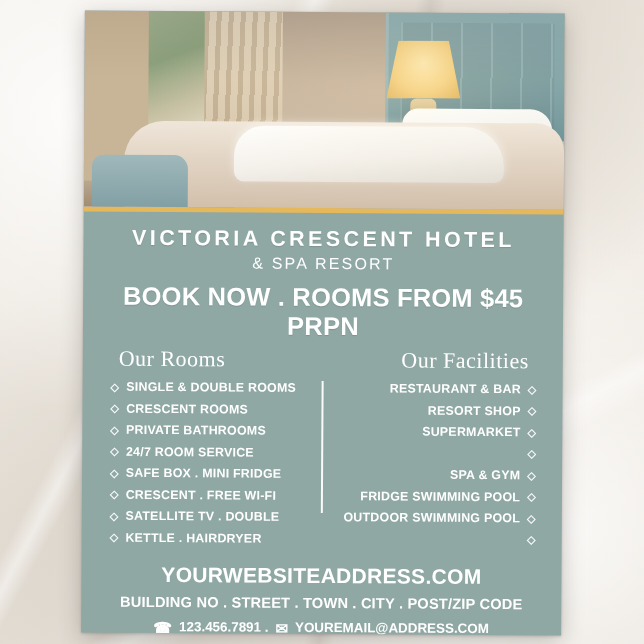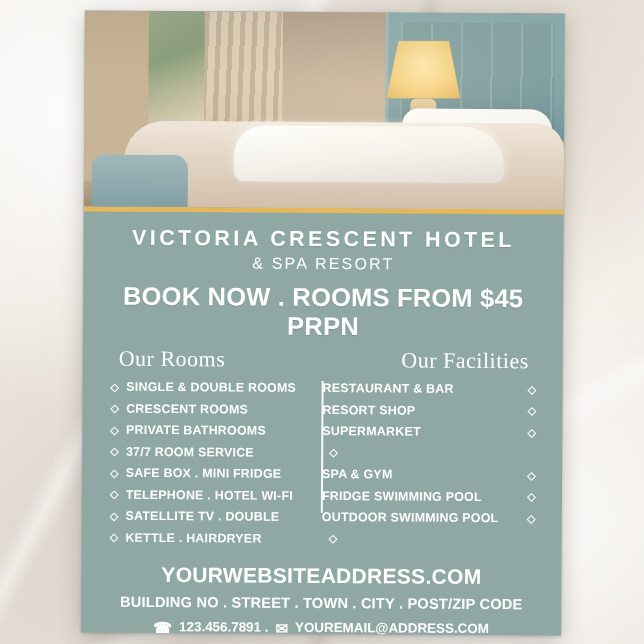--- a/index.html
+++ b/index.html
@@ -223,21 +223,21 @@
     font-weight: bold;
     letter-spacing: 0.25px;
   }
   ul.list li {
     display: flex;
     align-items: center;
     height: 21.5px;
     white-space: nowrap;
   }
   .col-left ul.list li { justify-content: flex-start; padding-left: 6px; }
-  .col-right ul.list li { justify-content: space-between; padding-right: 4px; }
+  .col-right ul.list li { justify-content: flex-end; padding-right: 4px; }
   .dia {
     font-size: 11px;
     line-height: 1;
     opacity: 0.95;
   }
   .col-left .dia { margin-right: 7px; }
   .col-right .dia { margin-left: 7px; }
 
   .divider {
     position: absolute;
@@ -325,29 +325,29 @@
           <li>
               <span class="dia">◇</span>
               <span>CRESCENT ROOMS</span>
             </li>
           <li>
               <span class="dia">◇</span>
               <span>PRIVATE BATHROOMS</span>
             </li>
           <li>
               <span class="dia">◇</span>
-              <span>37/7 ROOM SERVICE</span>
+              <span>24/7 ROOM SERVICE</span>
             </li>
           <li>
               <span class="dia">◇</span>
               <span>SAFE BOX . MINI FRIDGE</span>
             </li>
           <li>
               <span class="dia">◇</span>
-              <span>TELEPHONE . HOTEL WI-FI</span>
+              <span>CRESCENT . FREE WI-FI</span>
             </li>
           <li>
               <span class="dia">◇</span>
               <span>SATELLITE TV . DOUBLE</span>
             </li>
           <li>
               <span class="dia">◇</span>
               <span>KETTLE . HAIRDRYER</span>
             </li>
         </ul>

